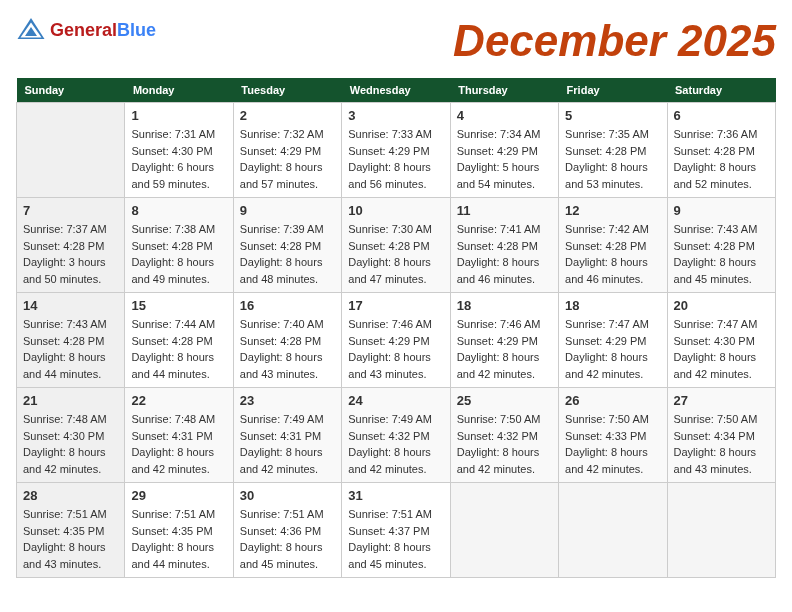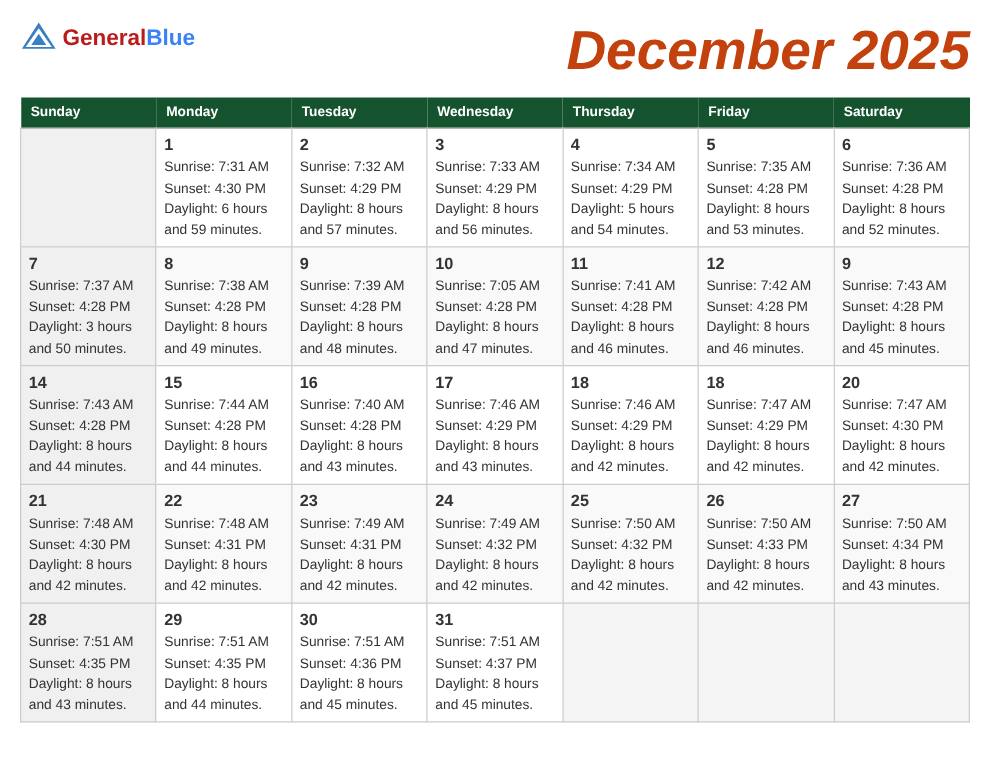--- a/index.html
+++ b/index.html
@@ -181,21 +181,21 @@
           <div class="day-num">9</div>
         <div class="day-info">
           <div>Sunrise: 7:39 AM</div>
           <div>Sunset: 4:28 PM</div>
           <div>Daylight: 8 hours and 48 minutes.</div>
         </div>
         </td>
         <td>
           <div class="day-num">10</div>
         <div class="day-info">
-          <div>Sunrise: 7:05 AM</div>
+          <div>Sunrise: 7:30 AM</div>
           <div>Sunset: 4:28 PM</div>
           <div>Daylight: 8 hours and 47 minutes.</div>
         </div>
         </td>
         <td>
           <div class="day-num">11</div>
         <div class="day-info">
           <div>Sunrise: 7:41 AM</div>
           <div>Sunset: 4:28 PM</div>
           <div>Daylight: 8 hours and 46 minutes.</div>

